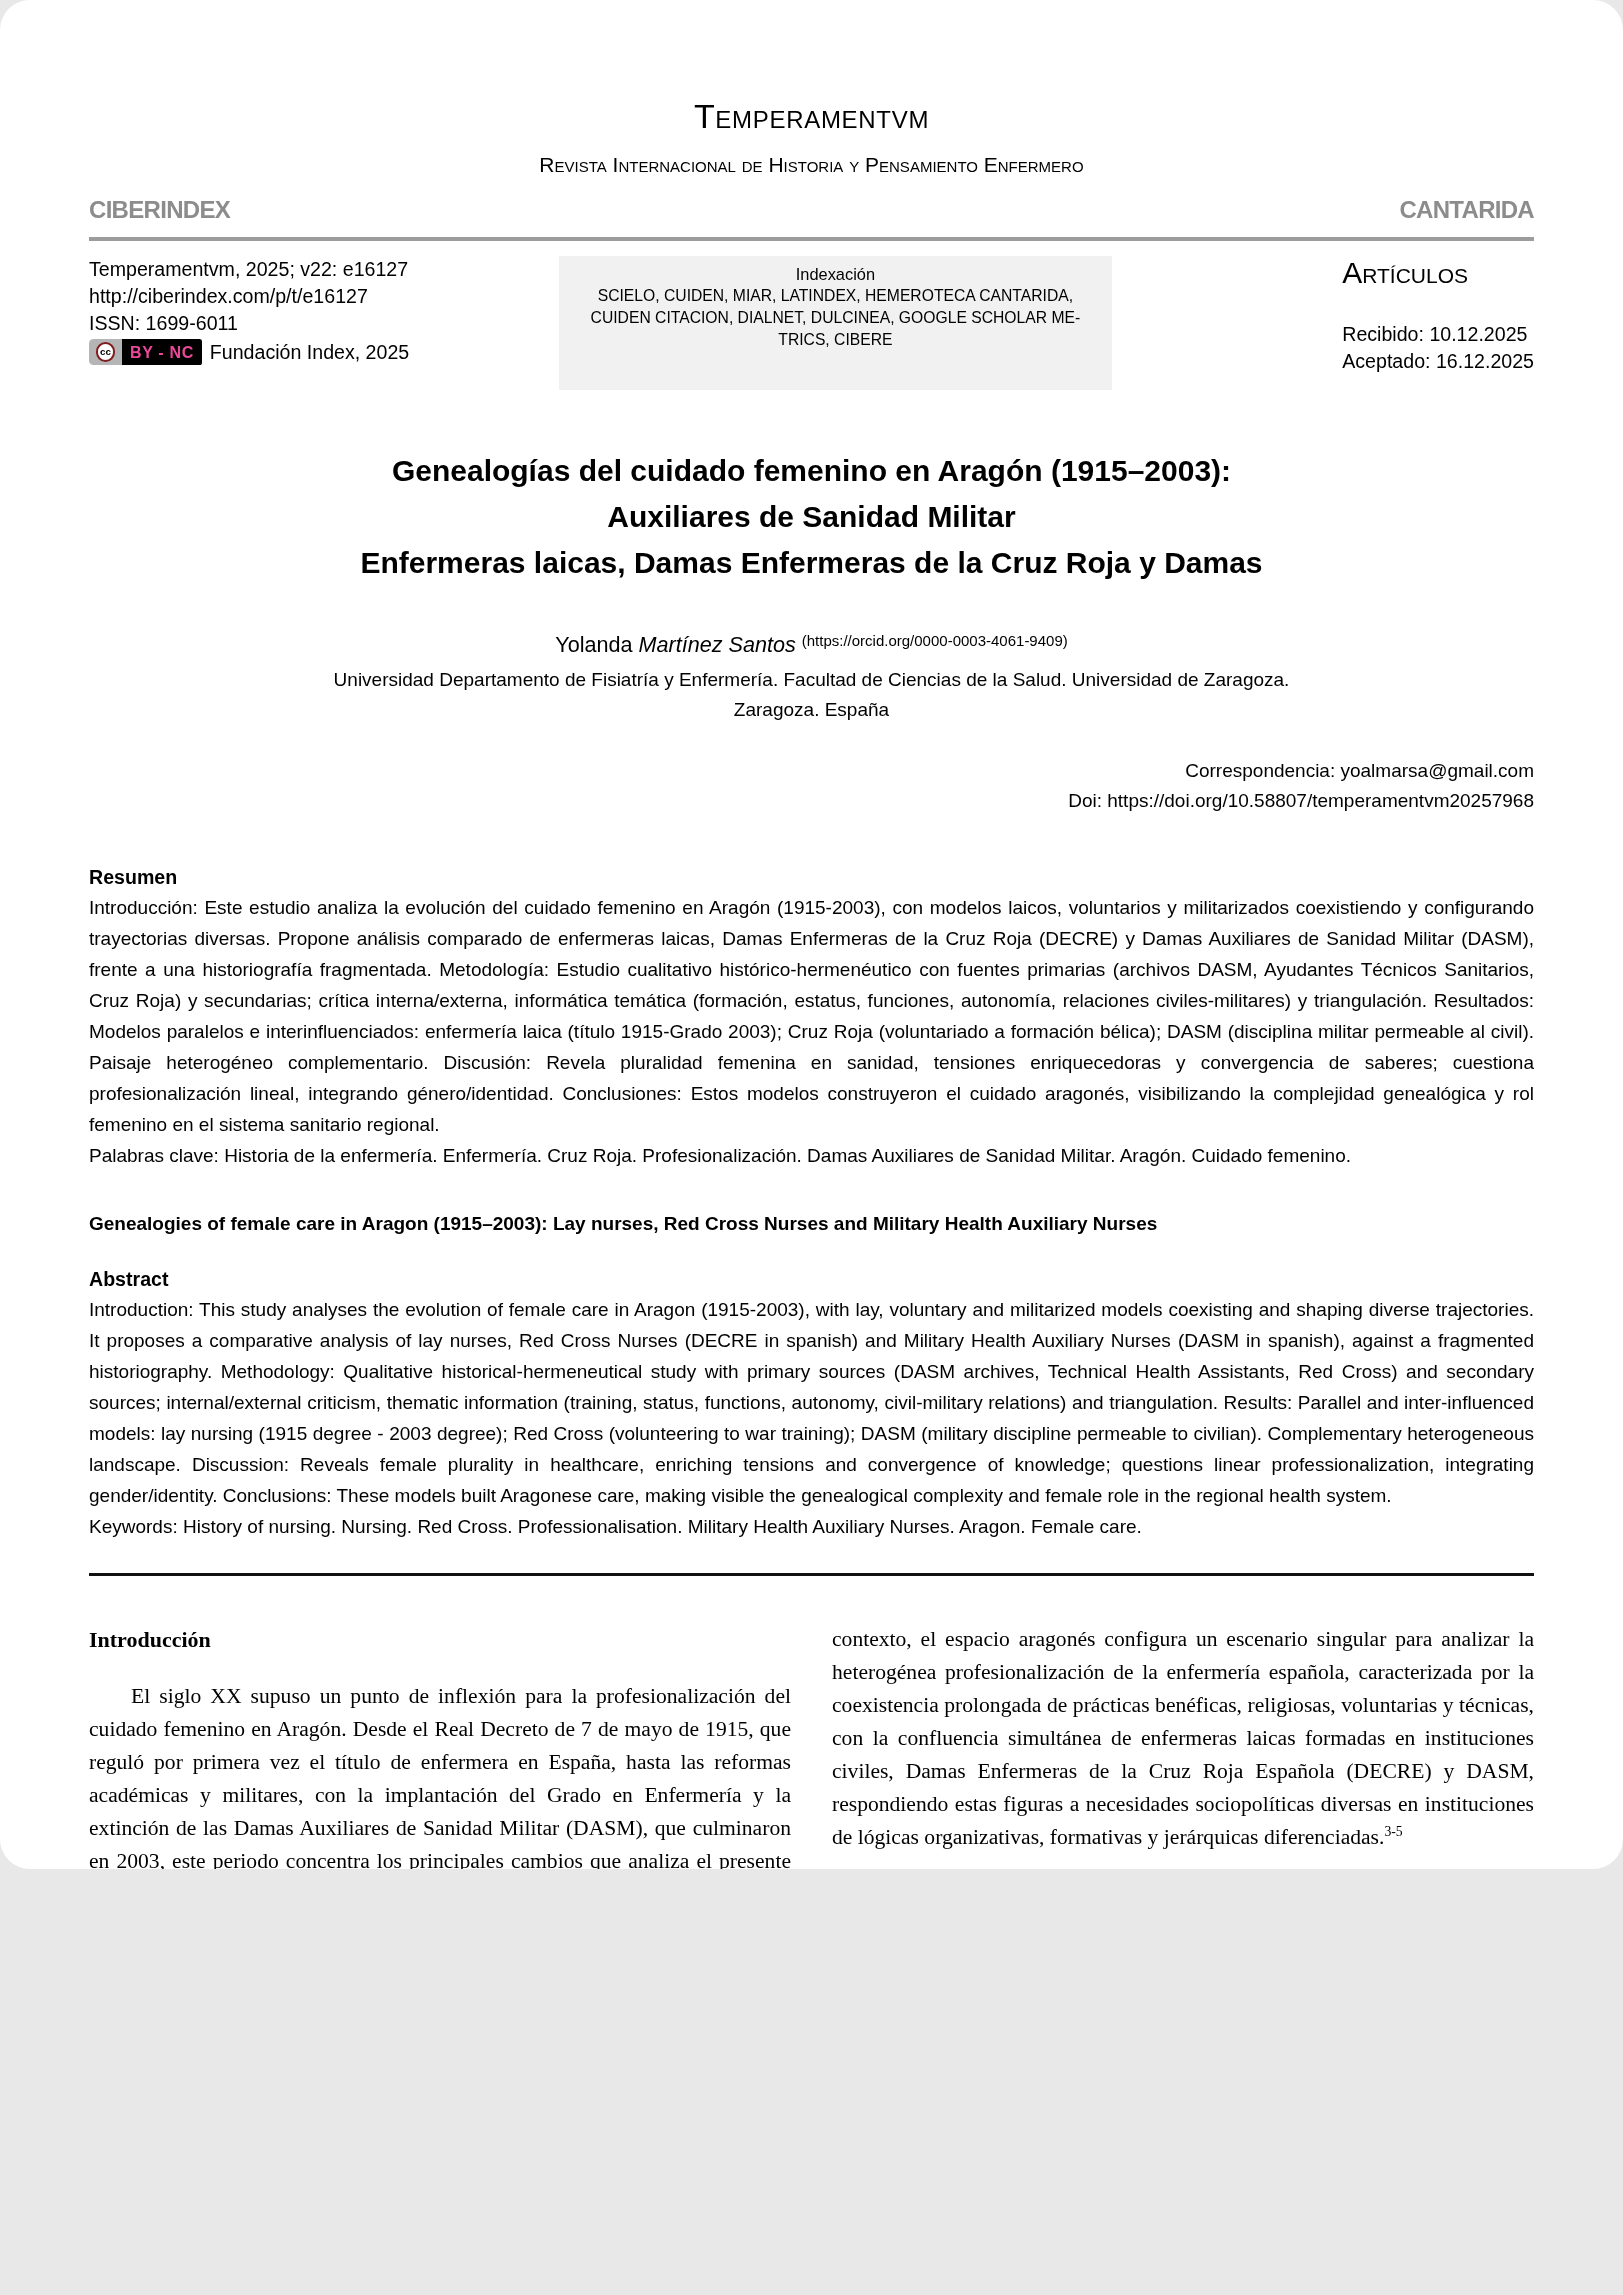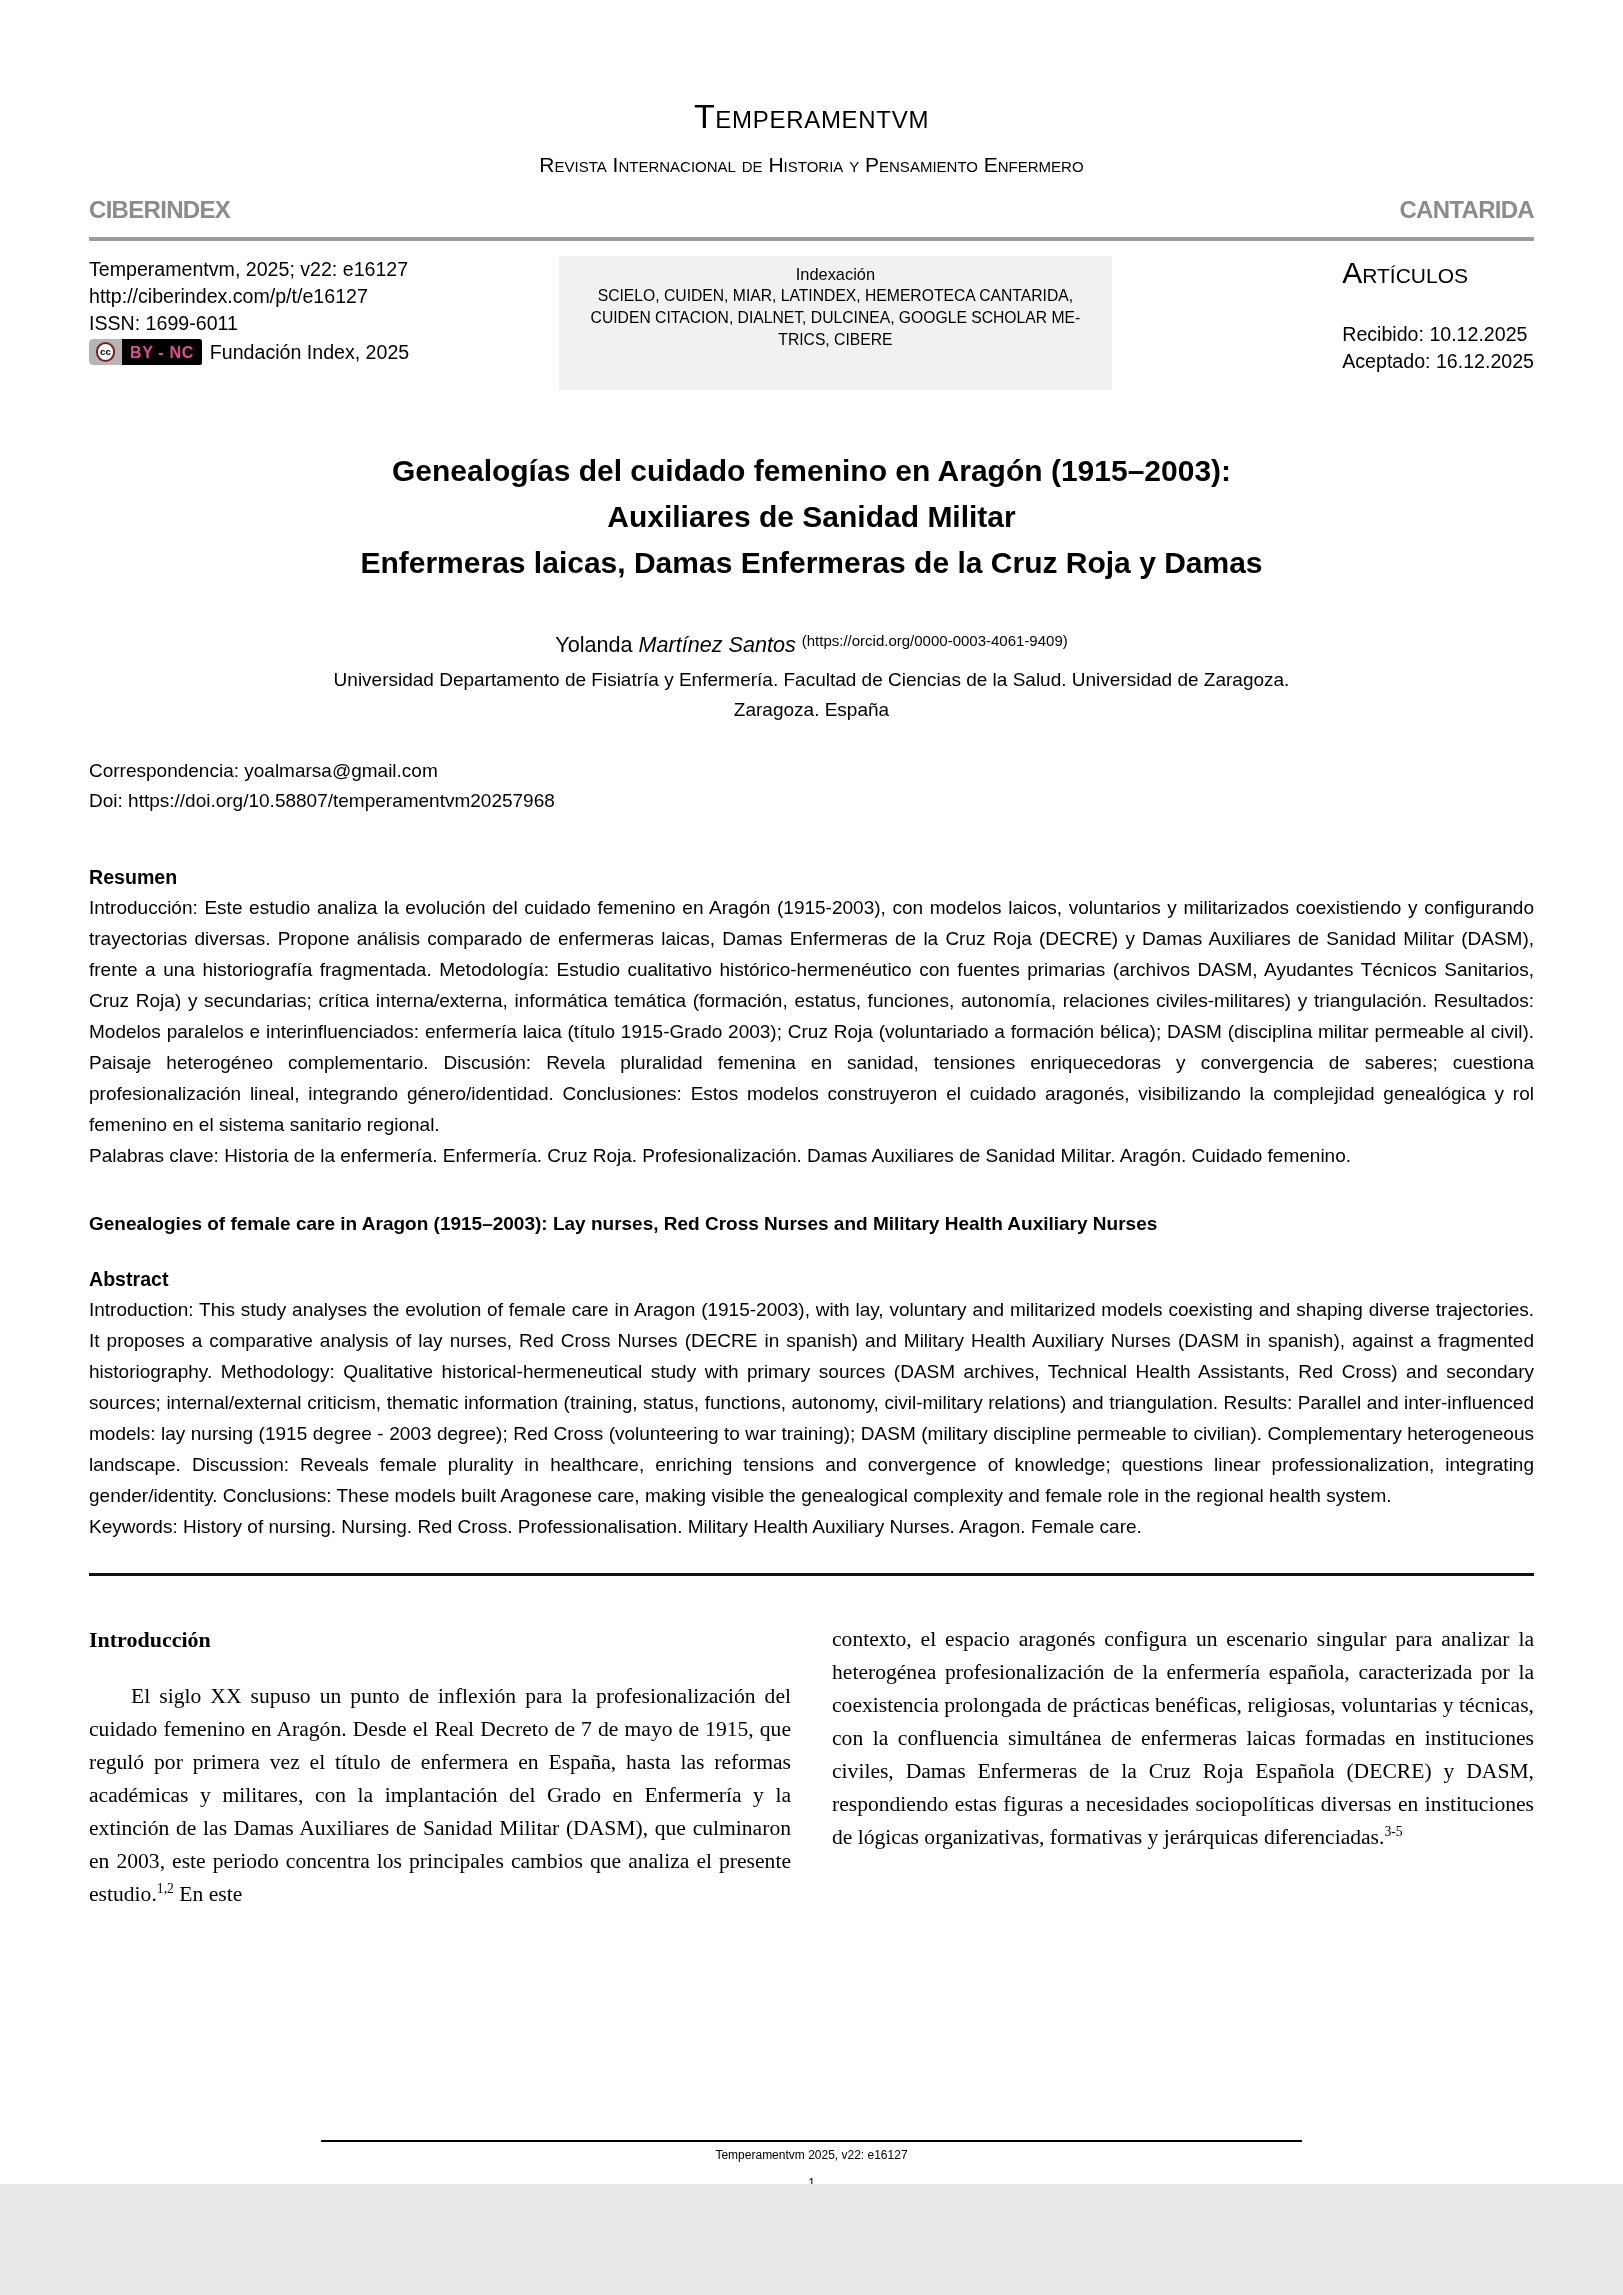--- a/index.html
+++ b/index.html
@@ -6,26 +6,27 @@
     --brand-gray:#8c8c8c;
     --rule-gray:#9c9c9c;
     --index-box-bg:#f1f1f1;
     --badge-black:#000000;
     --badge-gray:#b5b5b5;
   }
   *{box-sizing:border-box;}
   html,body{margin:0;padding:0;background:#e8e8e8;}
   .page{
     position:relative;
-    width:1623px;height:2184px;
+    width:1623px;height:1869px;
     margin:0 auto;
     background:#ffffff;
     color:#000;
     font-family:"Liberation Sans", sans-serif;
     padding:97px 89px 0 89px;
+    border-radius:30px;
   }
   
   .journal-title{
     text-align:center;
     font-variant:small-caps;
     font-size:34px;
     line-height:39px;
     letter-spacing:0.7px;
   }
   .journal-subtitle{
@@ -110,21 +111,21 @@
   }
   .author-last{font-style:italic;}
   .orcid{font-size:15px;vertical-align:5.9px;}
   .affiliation{
     margin-top:5.2px;
     text-align:center;
     font-size:19px;line-height:30px;
   }
   .correspondence{
     margin-top:31px;
-    text-align:left;
+    text-align:right;
     font-size:19px;line-height:30px;
   }
   
   .abstract-block{margin-top:47px;}
   .sec-heading{font-weight:bold;font-size:19.6px;line-height:29px;}
   .body-par{
     font-size:19px;line-height:31px;
     text-align:justify;
     hyphens:auto;-webkit-hyphens:auto;
   }

